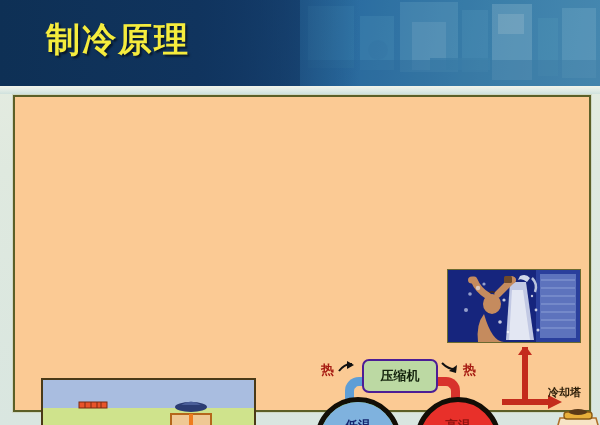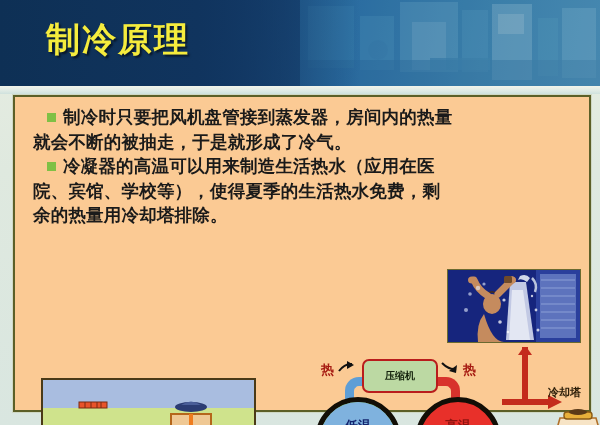--- a/index.html
+++ b/index.html
@@ -57,23 +57,23 @@
   .evap-top{position:absolute;left:0;top:0;width:100%;height:46%;
     background:#7fb2de;}
   .cond{left:104px;top:38px;width:86px;height:86px;background:#e8302a;}
 
   .circ-label{position:absolute;width:100%;text-align:center;top:20%;
     font-size:13px;font-weight:bold;}
   .evap .circ-label{color:#13246e;}
   .cond .circ-label{color:#8e1410;}
 
   .compressor{position:absolute;left:51px;top:0px;width:72px;height:30px;
-    background:#bcd9a3;border:2px solid #b91c1c;border-radius:7px;
+    background:#bcd9a3;border:2px solid #4c1d95;border-radius:7px;
     display:flex;align-items:center;justify-content:center;
-    font-size:10px;font-weight:bold;color:#14230d;}
+    font-size:13px;font-weight:bold;color:#14230d;}
 
   .pipe{position:absolute;height:10px;}
   .pipe-left{left:34px;top:18px;width:26px;height:24px;
     border-left:9px solid #5e9ed6;border-top:9px solid #5e9ed6;
     border-top-left-radius:14px;}
   .pipe-right{left:114px;top:18px;width:26px;height:24px;
     border-right:9px solid #d8322c;border-top:9px solid #d8322c;
     border-top-right-radius:14px;}
 
   .hot-label{position:absolute;font-size:13px;font-weight:bold;color:#a61b12;}
@@ -109,24 +109,20 @@
       <circle cx="78" cy="50" r="10" fill="#2a5f87" opacity=".7"></circle>
       <rect x="130" y="58" width="60" height="12" fill="#22547c" opacity=".75"></rect>
     </svg>
     <div class="header-fade"></div>
     <div class="header-title">制冷原理</div>
   </div>
   <div class="header-under"></div>
 
   <div class="panel">
 
-    <div class="body-text">
-      <p class="para"><span class="bullet"></span><span>制冷时只要把风机盘管接到蒸发器，房间内的热量就会不断的被抽走，于是就形成了冷气。</span></p>
-      <p class="para"><span class="bullet"></span><span>冷凝器的高温可以用来制造生活热水（应用在医院、宾馆、学校等），使得夏季的生活热水免费，剩余的热量用冷却塔排除。</span></p>
-    </div>
 
     <div class="shower">
       <svg width="132" height="72" viewBox="0 0 132 72">
         <rect width="132" height="72" fill="#16257d"></rect>
         <rect x="88" y="0" width="44" height="72" fill="#2a3f9c"></rect>
         <rect x="92" y="4" width="36" height="64" fill="#6f86c8" opacity=".75"></rect>
         <g stroke="#9fb2e0" stroke-width="1" opacity=".7">
           <line x1="93" y1="10" x2="127" y2="10"></line>
             <line x1="93" y1="18" x2="127" y2="18"></line>
           <line x1="93" y1="26" x2="127" y2="26"></line>

